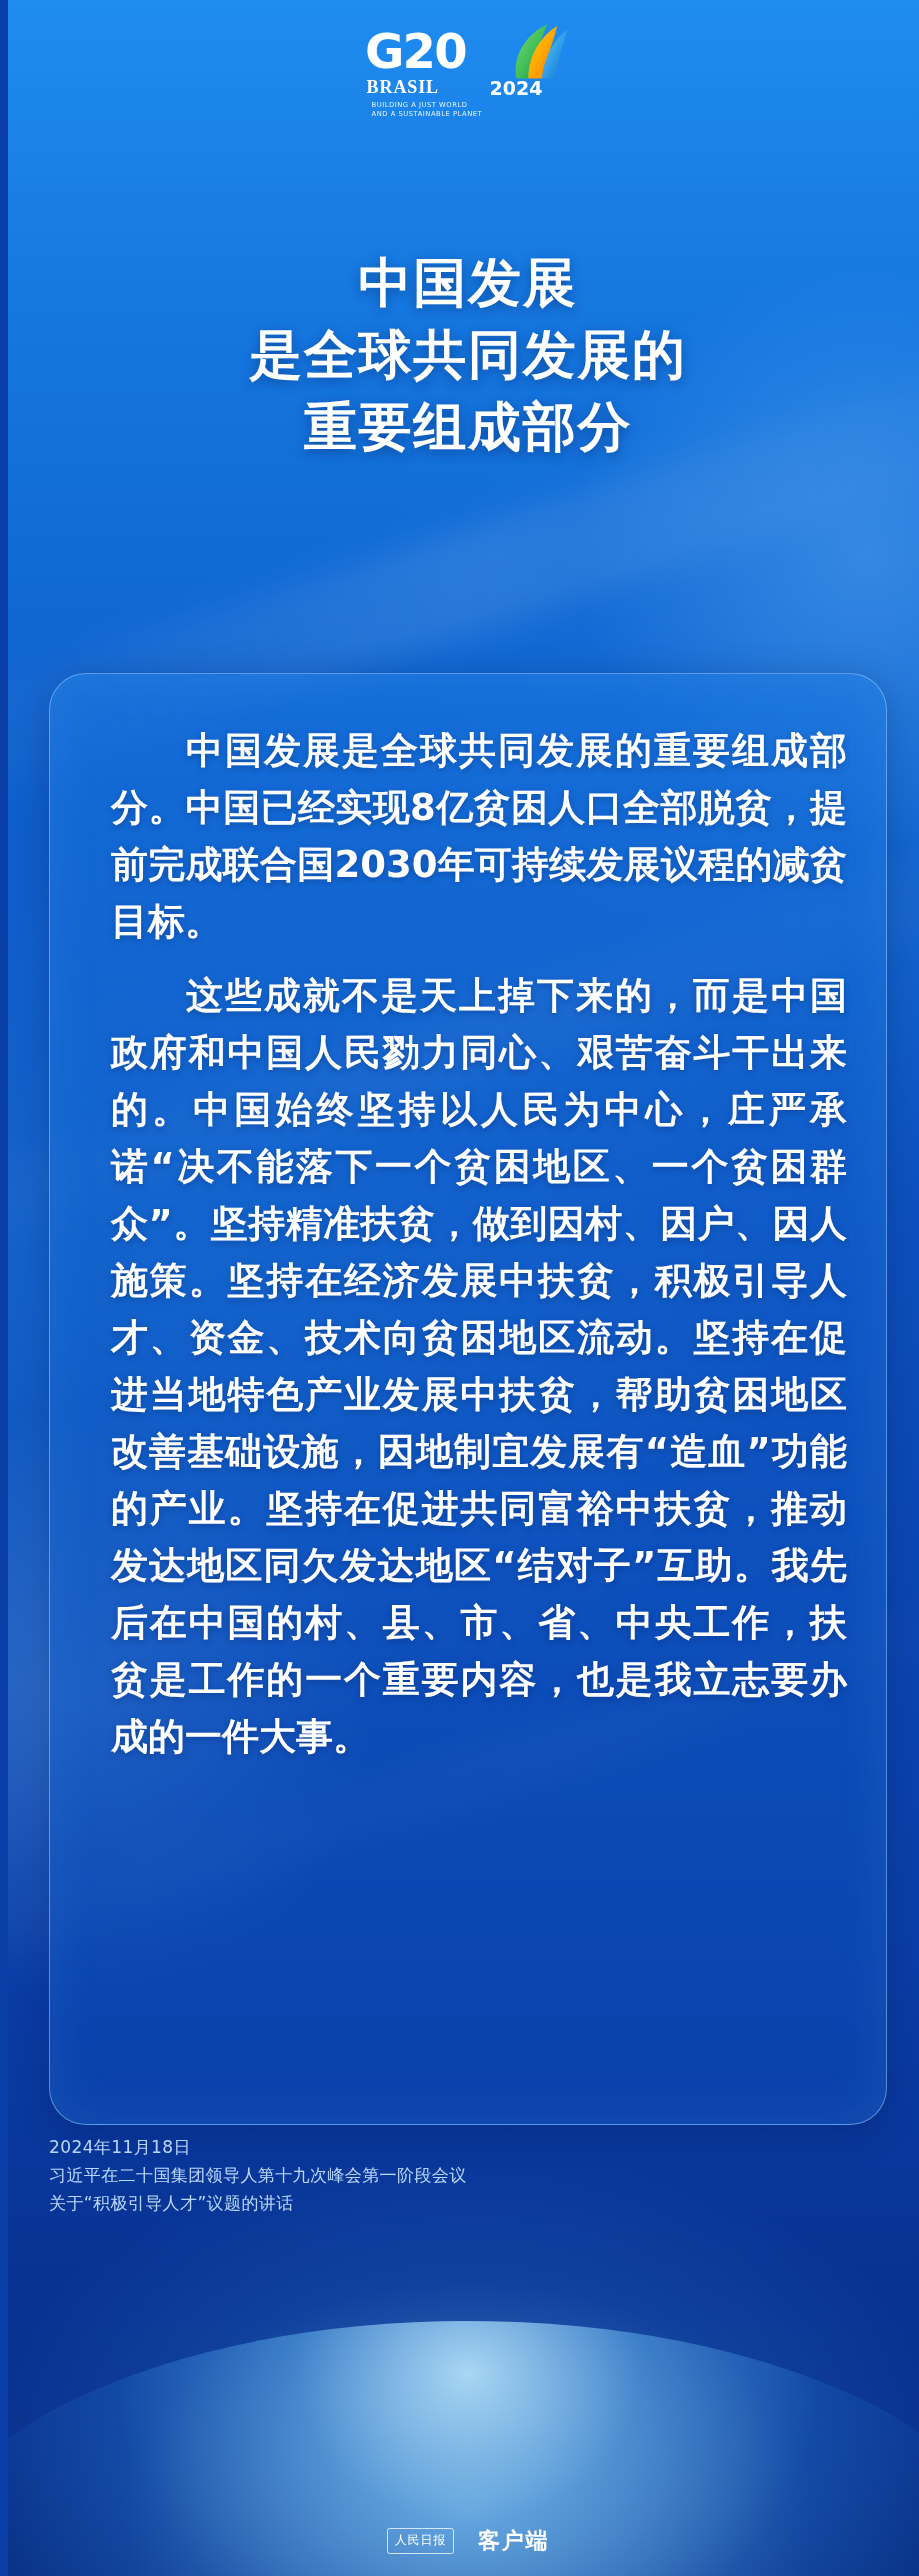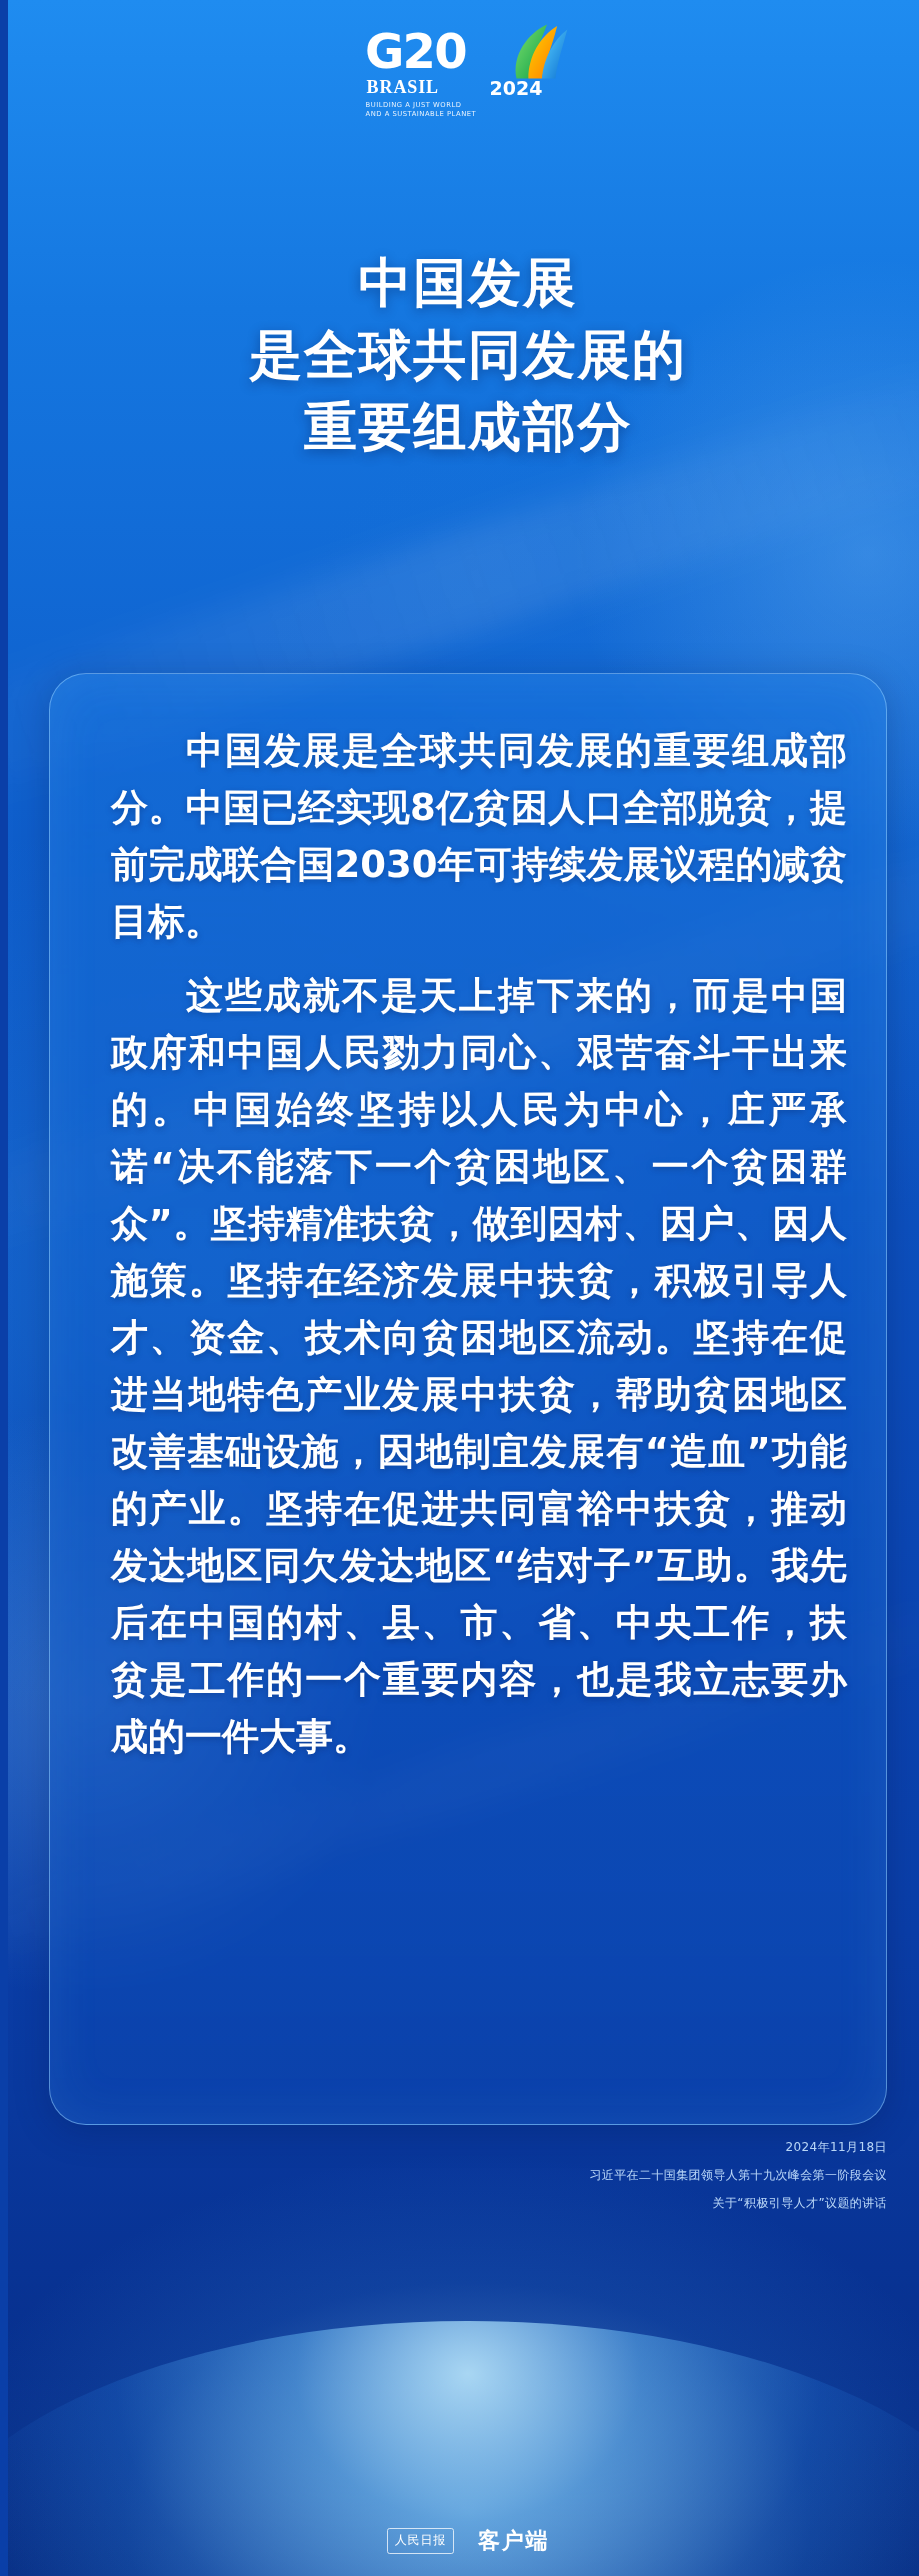--- a/index.html
+++ b/index.html
@@ -87,21 +87,21 @@
     position: absolute;
     left: 128px; top: 53px;
     font-family: "DejaVu Sans", sans-serif;
     font-weight: 700;
     font-size: 19px;
     letter-spacing: 0px;
     color: #ffffff;
   }
   .logo-tag {
     position: absolute;
-    left: 4px; top: 77px;
+    left: 10px; top: 77px;
     font-family: "DejaVu Sans", sans-serif;
     font-size: 6.8px;
     line-height: 9.4px;
     letter-spacing: 0.5px;
     color: rgba(255,255,255,0.9);
   }
 
   
   .heading {
     position: absolute;
@@ -147,23 +147,23 @@
     text-shadow: 0 1.7px 6.8px rgba(0,25,80,0.35);
   }
   .para.p2 { margin-top: 17px; }
 
   
   .footnote {
     position: absolute;
     left: 41px;
     width: 838px;
     top: 2133px;
-    text-align: right;
-    font-family: "DejaVu Sans", "Liberation Sans", sans-serif;
-    font-size: 12px;
+    text-align: left;
+    font-family: "DejaVu Sans", "Liberation Sans", sans-serif;
+    font-size: 17px;
     line-height: 28px;
     color: rgba(200,228,255,0.92);
     letter-spacing: 0.4px;
   }
 
   
   .footer {
     position: absolute;
     left: 0; right: 0;
     bottom: 20.4px;

